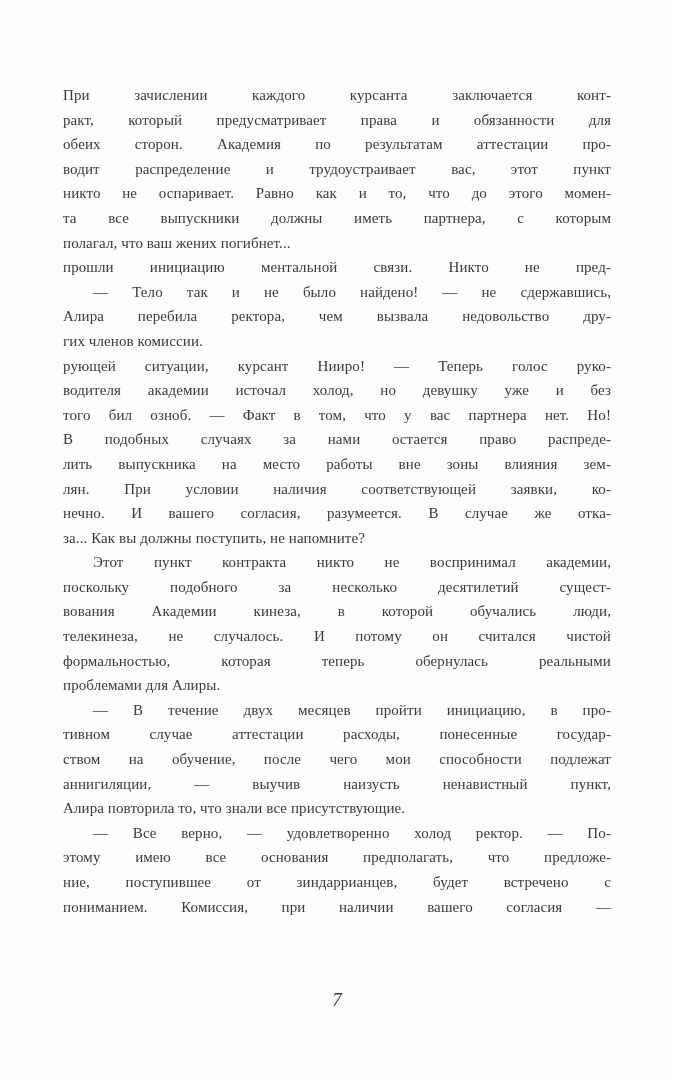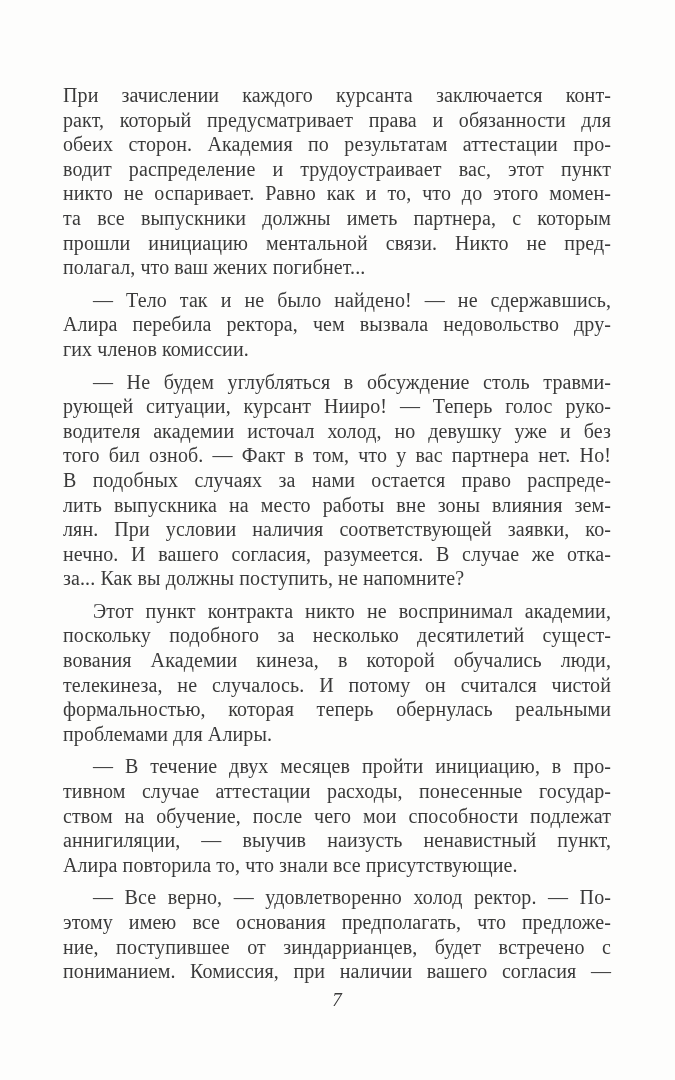--- a/index.html
+++ b/index.html
@@ -15,40 +15,39 @@
   }
   .page {
     position: absolute;
     inset: 0;
   }
   .text-block {
     position: absolute;
     left: 63px;
     top: 83px;
     width: 548px;
-    font-size: 20px;
+    font-size: 15px;
     line-height: 24.6px;
     letter-spacing: 0.1px;
     font-family: Liberation Serif, serif;
   }
   .paragraph {
     margin: 0;
     padding: 0;
   }
   .line {
     text-align: justify;
     text-align-last: justify;
     white-space: normal;
   }
   .line.last {
     text-align-last: left;
   }
   .line.indent {
     text-indent: 30px;
-    margin-top: 8px;
   }
   .page-number {
     position: absolute;
     left: 63px;
     top: 988px;
     width: 548px;
     text-align: center;
     font-style: italic;
     font-size: 19px;
     line-height: 24px;
@@ -59,30 +58,29 @@
 
 <div class="page">
   <div class="text-block">
       <div class="paragraph">
         <div class="line">При зачислении каждого курсанта заключается конт-</div>
         <div class="line">ракт, который предусматривает права и обязанности для</div>
         <div class="line">обеих сторон. Академия по результатам аттестации про-</div>
         <div class="line">водит распределение и трудоустраивает вас, этот пункт</div>
         <div class="line">никто не оспаривает. Равно как и то, что до этого момен-</div>
         <div class="line">та все выпускники должны иметь партнера, с которым</div>
+        <div class="line last">полагал, что ваш жених погибнет...</div>
         <div class="line">прошли инициацию ментальной связи. Никто не пред-</div>
-        <div class="line last">полагал, что ваш жених погибнет...</div>
       </div>
       <div class="paragraph">
         <div class="line indent">— Тело так и не было найдено! — не сдержавшись,</div>
         <div class="line">Алира перебила ректора, чем вызвала недовольство дру-</div>
         <div class="line last">гих членов комиссии.</div>
       </div>
       <div class="paragraph">
-        <div class="line indent">— Не будем углубляться в обсуждение столь травми-</div>
         <div class="line">рующей ситуации, курсант Нииро! — Теперь голос руко-</div>
         <div class="line">водителя академии источал холод, но девушку уже и без</div>
         <div class="line">того бил озноб. — Факт в том, что у вас партнера нет. Но!</div>
         <div class="line">В подобных случаях за нами остается право распреде-</div>
         <div class="line">лить выпускника на место работы вне зоны влияния зем-</div>
         <div class="line">лян. При условии наличия соответствующей заявки, ко-</div>
         <div class="line">нечно. И вашего согласия, разумеется. В случае же отка-</div>
         <div class="line last">за... Как вы должны поступить, не напомните?</div>
       </div>
       <div class="paragraph">

